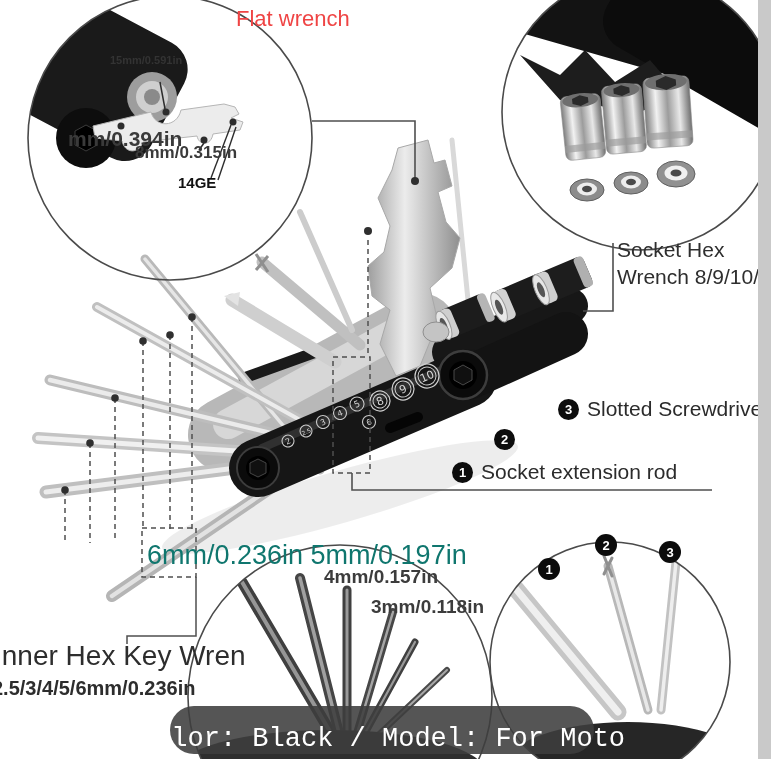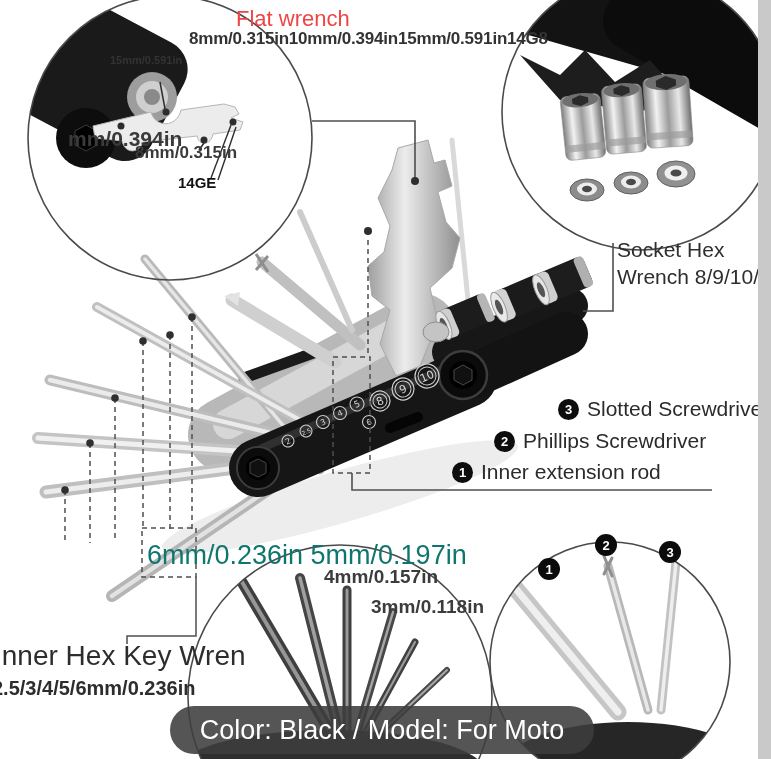--- a/index.html
+++ b/index.html
@@ -26,21 +26,21 @@
   .m3{left:371px;top:596px;}
   .m25{left:384px;top:632px;}
   .m2{left:397px;top:660px;}
   .mm{font-size:19px;font-weight:600;color:#3c3c3c;}
   .inner-title{left:-6px;top:640px;font-size:28px;color:#2d2d2d;}
   .inner-sub{left:-8px;top:677px;font-size:20px;font-weight:700;color:#2d2d2d;}
   .dbadge{position:absolute;z-index:3;width:22px;height:22px;border-radius:50%;background:#0b0b0b;
           color:#fff;font-size:13px;font-weight:700;display:flex;align-items:center;justify-content:center;}
   .db1{left:538px;top:558px;} .db2{left:595px;top:534px;} .db3{left:659px;top:541px;}
   #banner{position:absolute;z-index:4;left:170px;top:706px;width:424px;height:48px;border-radius:26px;
-          background:rgba(62,62,62,0.88);display:flex;align-items:center;justify-content:center;}
+          background:rgba(62,62,62,0.88);display:flex;align-items:flex-end;justify-content:center;font-family:Liberation Mono, monospace;}
   #banner span{color:#ffffff;font-size:27px;white-space:nowrap;}
   #right-strip{position:absolute;z-index:5;right:0;top:0;width:13px;height:759px;background:#c9c9c9;}
 </style>
 </head>
 <body>
 
 <div id="stage">
 
 <svg id="art" width="771" height="759" viewBox="0 0 771 759">
   <defs>
@@ -302,42 +302,40 @@
         <circle cx="90" cy="443" r="3.8"></circle>
     <circle cx="115" cy="398" r="3.8"></circle>
         <circle cx="143" cy="341" r="3.8"></circle>
     <circle cx="170" cy="335" r="3.8"></circle>
         <circle cx="192" cy="317" r="3.8"></circle>
     <circle cx="368" cy="231" r="4"></circle>
   </g>
 </svg>
 
   <div class="txt flat-title">Flat wrench</div>
-  <div class="txt flat-sizes">8mm/0.315in10mm/0.394in15mm/0.591in14G8</div>
   <div class="txt lbl15">15mm/0.591in</div>
   <div class="txt lbl10">mm/0.394in</div>
   <div class="txt lbl8">8mm/0.315in</div>
   <div class="txt lblgauge">14GE</div>
 
   <div class="txt socket-label">
     <div>Socket Hex</div>
     <div>Wrench 8/9/10/m</div>
   </div>
 
   <div class="plist row3">
     <span class="badge">3</span>
     <span class="lab">Slotted Screwdriver</span>
   </div>
   <div class="plist row2">
     <span class="badge">2</span>
-    <span class="lab">Phillips Screwdriver</span>
   </div>
   <div class="plist row1">
     <span class="badge">1</span>
-    <span class="lab">Inner extension rod</span>
+    <span class="lab">Socket extension rod</span>
   </div>
 
   <div class="txt big-measure">6mm/0.236in 5mm/0.197in</div>
   <div class="txt mm m4">4mm/0.157in</div>
   <div class="txt mm m3">3mm/0.118in</div>
 
   <div class="txt inner-title">Inner Hex Key Wren</div>
   <div class="txt inner-sub">2.5/3/4/5/6mm/0.236in</div>
 
   <div class="dbadge db1">1</div>

